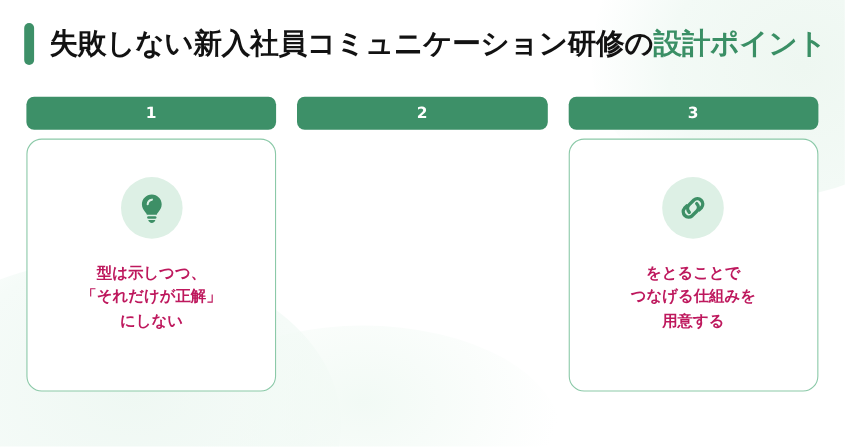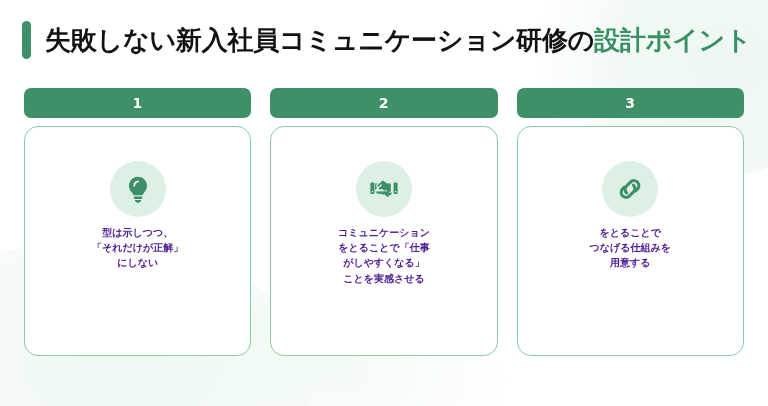--- a/index.html
+++ b/index.html
@@ -136,25 +136,25 @@
     display: flex;
     align-items: center;
     justify-content: center;
     flex: 0 0 auto;
   }
   .icon-circle svg {
     display: block;
   }
 
   .card-text {
-    margin-top: 8px;
-    font-size: 10px;
+    margin-top: 22px;
+    font-size: 14px;
     font-weight: 700;
     line-height: 1.52;
-    color: #4c1d95;
+    color: #be185d;
     text-align: center;
     white-space: pre-line;
   }
 </style>
 </head>
 <body>
 
 <div class="slide">
 
   <div class="bg-wash-tr"></div>
@@ -184,39 +184,20 @@
           </span>
         </div>
         <div class="card-text">型は示しつつ、
 「それだけが正解」
 にしない</div>
       </div>
     </div>
 
     <div class="column">
       <div class="step-badge">2</div>
-      <div class="card">
-        <div class="icon-circle">
-          <span>
-            <svg width="32" height="32" viewBox="0 0 32 32" fill="#3d8f66" aria-hidden="true">
-              <rect x="2.4" y="9.6" width="4.0" height="11.4" rx="1.1"></rect>
-              <circle cx="4.4" cy="18.6" r="0.75" fill="#ddf0e5"></circle>
-              <rect x="25.6" y="9.6" width="4.0" height="11.4" rx="1.1"></rect>
-              <circle cx="27.6" cy="18.6" r="0.75" fill="#ddf0e5"></circle>
-              <path d="M7.2 10.4h3.0l3.4-2.2c.7-.45 1.6-.45 2.3 0l3.3 2.2h3.6v8.0l-2.0 1.0-2.1-1.9c-.5-.45-1.25-.45-1.75.03l-.45.45-1.9-1.7c-.5-.45-1.25-.45-1.75.03l-.5.5-1.8-1.6c-.5-.45-1.3-.4-1.75.1l-1.6 1.8-.2-.1z"></path>
-              <path d="M7.2 18.6l2.2 1.9c.55.5 1.4.45 1.9-.1l.55.5c.55.5 1.4.45 1.9-.1l.6.55c.55.5 1.4.45 1.9-.1l2.3 2.05c.6.55 1.55.5 2.1-.15l.55-.65 2.2-1.1v-2.3l-2.0 1.0-2.1-1.9"></path>
-              <path d="M12.4 8.8L9.1 11.9c-.55.52-.6 1.4-.1 1.97l.1.1c.52.55 1.4.6 1.97.1l2.4-2.2" fill="none" stroke="#ddf0e5" stroke-width="1.3" stroke-linecap="round" stroke-linejoin="round"></path>
-            </svg>
-          </span>
-        </div>
-        <div class="card-text">コミュニケーション
-をとることで「仕事
-がしやすくなる」
-ことを実感させる</div>
-      </div>
     </div>
 
     <div class="column">
       <div class="step-badge">3</div>
       <div class="card">
         <div class="icon-circle">
           <span>
             <svg width="32" height="32" viewBox="0 0 32 32" fill="none" stroke="#3d8f66" stroke-width="3.1" stroke-linecap="round" aria-hidden="true">
               <path d="M12.6 19.9a4.9 4.9 0 0 1 0-6.9l4.2-4.2a4.9 4.9 0 0 1 6.9 6.9l-2.1 2.1"></path>
               <path d="M19.4 12.1a4.9 4.9 0 0 1 0 6.9l-4.2 4.2a4.9 4.9 0 0 1-6.9-6.9l2.1-2.1"></path>

